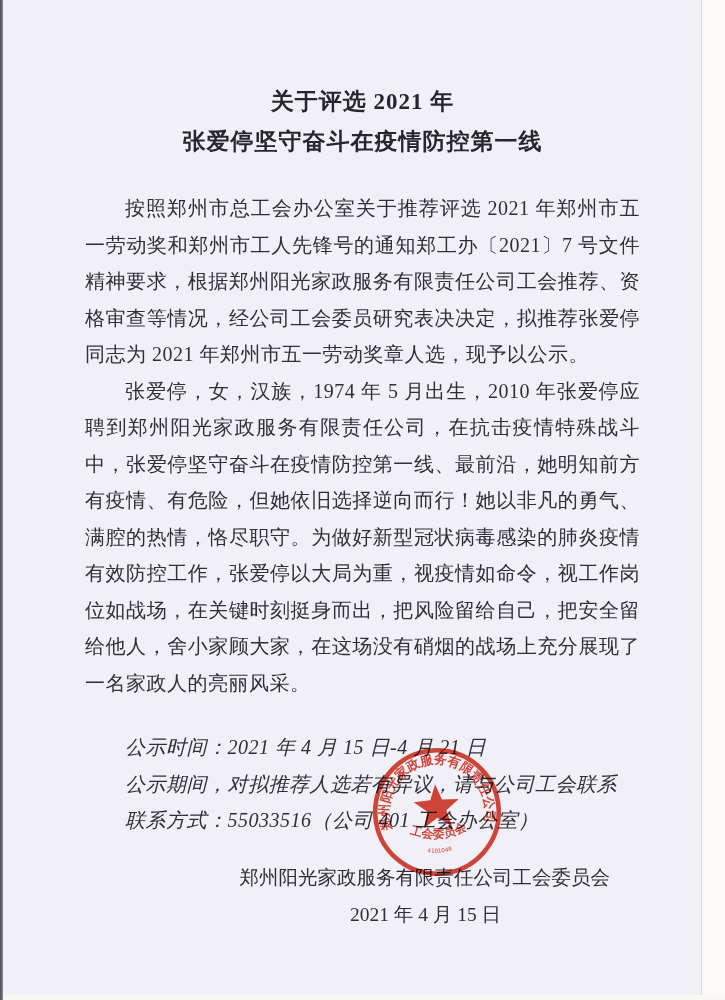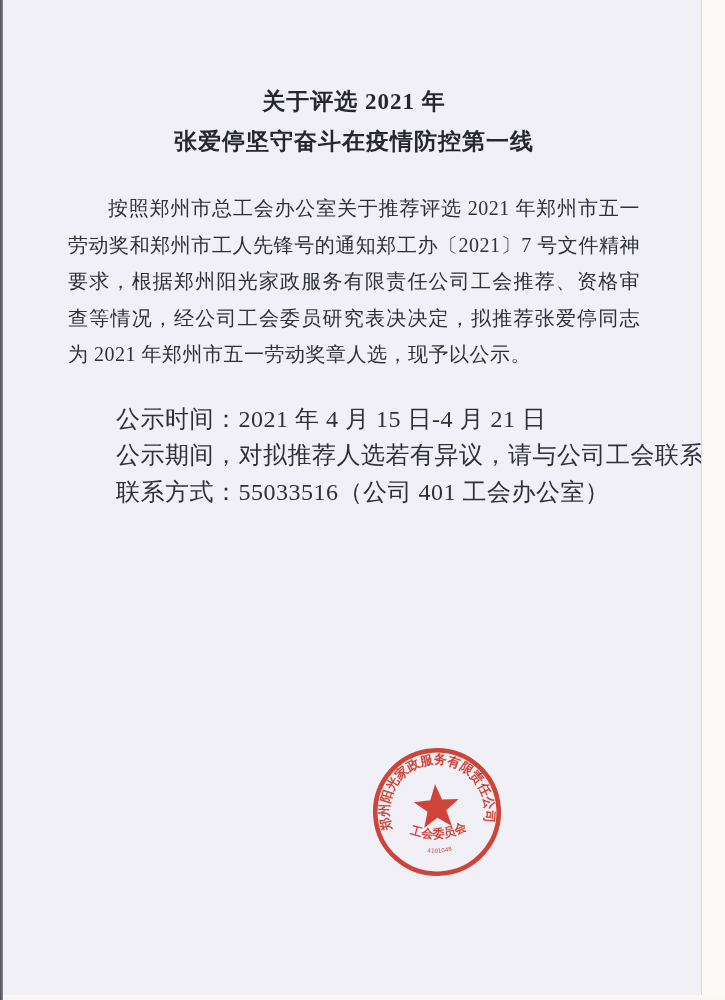--- a/index.html
+++ b/index.html
@@ -39,21 +39,21 @@
     left: 0; right: 0; bottom: 0;
     height: 5px;
     background: #faf8f3;
     z-index: 4;
   }
   .doc {
     position: absolute;
     left: 0; top: 0;
     width: 702px;
     height: 1000px;
-    padding: 0 62px 0 68px;
+    padding: 0 62px 0 85px;
     box-sizing: border-box;
     color: #2f2f38;
     border-radius: 18px;
   }
   .title-block {
     margin-top: 82px;
     text-align: center;
     font-weight: bold;
     font-size: 23px;
     line-height: 40px;
@@ -65,25 +65,26 @@
     font-size: 20px;
     line-height: 36.5px;
     letter-spacing: 0.5px;
     text-align: justify;
   }
   .body-text p {
     margin: 0;
     text-indent: 2em;
   }
   .info-lines div {
-    font-size: 24px;
+    font-size: 20px;
     line-height: 36.5px;
     letter-spacing: 0.5px;
     text-indent: 2em;
     white-space: nowrap;
+    font-style: italic;
   }
   .signature-block {
     margin-top: 20px;
   }
   .signature-line {
     font-size: 19.5px;
     line-height: 37px;
     text-align: right;
     padding-right: 30px;
     white-space: nowrap;
@@ -118,28 +119,33 @@
   <div class="edge-bottom"></div>
 
   <div class="doc">
     <div class="title-block">
       <div>关于评选 2021 年</div>
       <div>张爱停坚守奋斗在疫情防控第一线</div>
     </div>
 
     <div class="body-text">
       <p>按照郑州市总工会办公室关于推荐评选 2021 年郑州市五一劳动奖和郑州市工人先锋号的通知郑工办〔2021〕7 号文件精神要求，根据郑州阳光家政服务有限责任公司工会推荐、资格审查等情况，经公司工会委员研究表决决定，拟推荐张爱停同志为 2021 年郑州市五一劳动奖章人选，现予以公示。</p>
+      <p>张爱停，女，汉族，1974 年 5 月出生，2010 年张爱停应聘到郑州阳光家政服务有限责任公司，在抗击疫情特殊战斗中，张爱停坚守奋斗在疫情防控第一线、最前沿，她明知前方有疫情、有危险，但她依旧选择逆向而行！她以非凡的勇气、满腔的热情，恪尽职守。为做好新型冠状病毒感染的肺炎疫情有效防控工作，张爱停以大局为重，视疫情如命令，视工作岗位如战场，在关键时刻挺身而出，把风险留给自己，把安全留给他人，舍小家顾大家，在这场没有硝烟的战场上充分展现了一名家政人的亮丽风采。</p>
     </div>
 
     <div class="body-text info-lines">
       <div>公示时间：2021 年 4 月 15 日-4 月 21 日</div>
       <div>公示期间，对拟推荐人选若有异议，请与公司工会联系</div>
       <div>联系方式：55033516（公司 401 工会办公室）</div>
     </div>
 
+    <div class="signature-block">
+      <div class="signature-line">郑州阳光家政服务有限责任公司工会委员会</div>
+      <div class="date-line">2021 年 4 月 15 日</div>
+    </div>
   </div>
 
   <svg class="seal" viewBox="0 0 140 140" xmlns="http://www.w3.org/2000/svg">
     <defs>
       <path id="ring-path" d="M 29.3 93.5 A 47 47 0 1 1 110.7 93.5" fill="none"></path>
       <path id="inner-path" d="M 36 86 Q 70 104 104 86" fill="none"></path>
       <path id="serial-path" d="M 42 103 Q 70 116 98 103" fill="none"></path>
     </defs>
     <circle cx="70" cy="70" r="60" fill="none" stroke="#d8382a" stroke-width="4.5"></circle>
     <polygon fill="#d8382a" points="70,43 75.7,58.2 91.9,58.9 79.2,69.0 83.5,84.6 70,75.7 56.5,84.6 60.8,69.0 48.1,58.9 64.3,58.2"></polygon>

